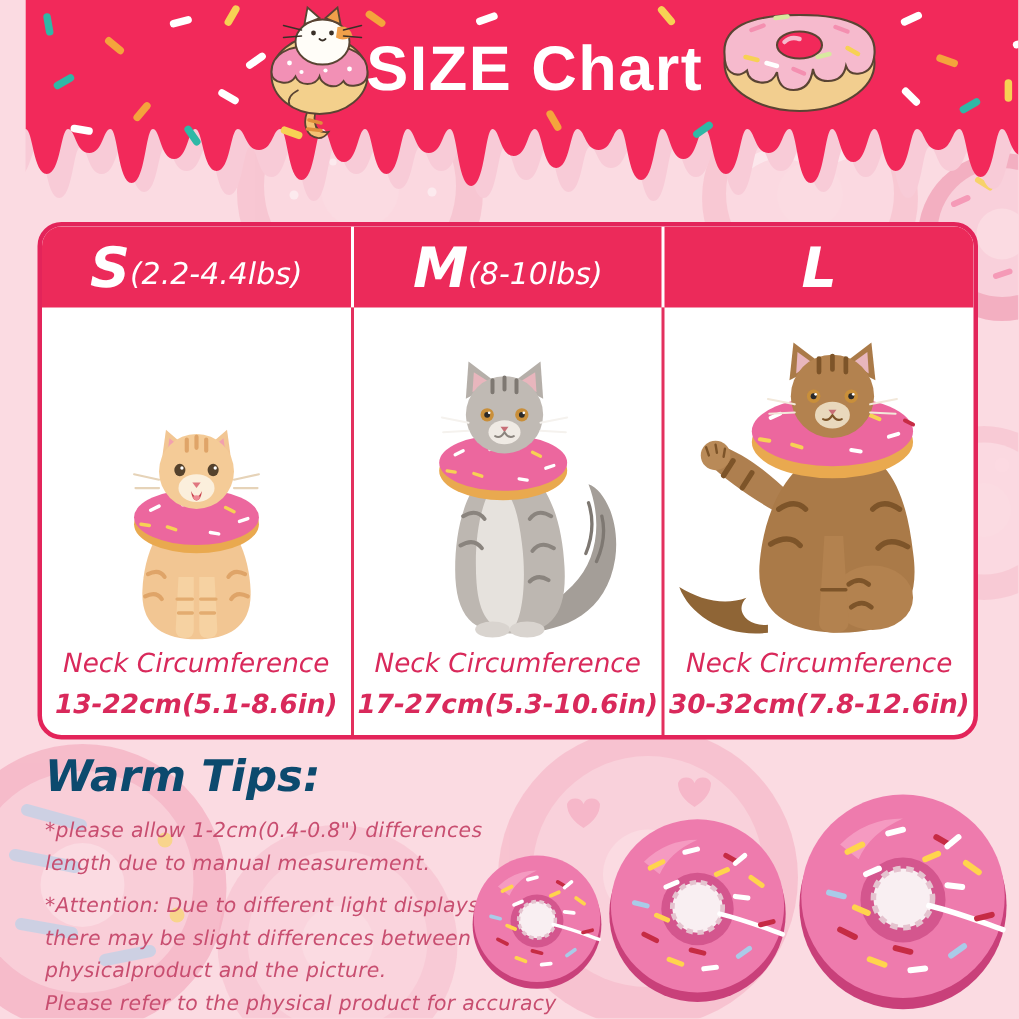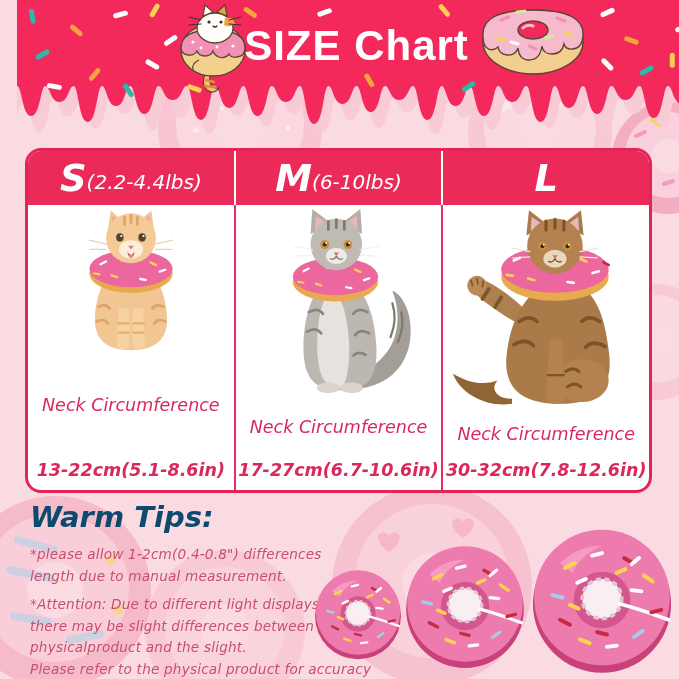--- a/index.html
+++ b/index.html
@@ -23,21 +23,21 @@
   .size-card{position:absolute;left:25px;top:148px;width:627px;height:345px;z-index:2;
       background:#FFFFFF;border:3px solid #E3245A;border-radius:16px;box-sizing:border-box;
       display:flex;flex-direction:column;overflow:hidden;}
   .col-headers{display:flex;height:54px;background:#EC2A5A;flex:none;}
   .col-head{flex:1;display:flex;align-items:center;justify-content:center;color:#fff;
       font-style:italic;white-space:nowrap;}
   .col-head + .col-head{border-left:2px solid #FFFFFF;}
   .sz{font-size:37px;font-weight:bold;line-height:1;}
   .wt{font-size:20px;font-weight:normal;line-height:1;margin-top:8px;}
   .col-bodies{display:flex;flex:1;}
-  .cell{flex:1;display:flex;flex-direction:column;justify-content:space-between;align-items:center;
+  .cell{flex:1;display:flex;flex-direction:column;justify-content:flex-end;align-items:center;
       padding-bottom:10px;box-sizing:border-box;position:relative;}
   .cell + .cell{border-left:2px solid #E3305E;}
   .neck-label{font-size:17.5px;font-style:italic;color:#D9295B;margin-top:4px;white-space:nowrap;}
   .neck-range{font-size:17.5px;font-weight:bold;font-style:italic;color:#D9295B;margin-top:7px;white-space:nowrap;}
   .cat{display:block;}
 
   
   .tips{position:absolute;left:30px;top:500px;width:330px;z-index:2;}
   .tips-heading{font-size:29px;font-weight:bold;font-style:italic;color:#0c4a6e;margin:0 0 10px 0;}
   .tip-par{margin:0 0 7px 0;}
@@ -234,21 +234,21 @@
   </div>
 
   <section class="size-card">
     <div class="col-headers">
       <div class="col-head">
         <span class="sz">S</span>
         <span class="wt">(2.2-4.4lbs)</span>
       </div>
       <div class="col-head">
         <span class="sz">M</span>
-        <span class="wt">(6-10lbs)</span>
+        <span class="wt">(8-10lbs)</span>
       </div>
       <div class="col-head">
         <span class="sz">L</span>
       </div>
     </div>
 
     <div class="col-bodies">
 
       <div class="cell">
         <svg class="cat" width="122" height="148" viewBox="0 0 130 160">
@@ -320,21 +320,21 @@
           <circle cx="74" cy="44" r="2.2" fill="#2A2A2A"></circle>
             <circle cx="100" cy="44" r="2.2" fill="#2A2A2A"></circle>
           <circle cx="75.5" cy="42.5" r="1" fill="#FFFFFF"></circle>
             <circle cx="101.5" cy="42.5" r="1" fill="#FFFFFF"></circle>
           <ellipse cx="87" cy="57" rx="12" ry="9" fill="#EFEAE4"></ellipse>
           <path d="M84 53 h6 l-3 4Z" fill="#C76E76"></path>
           <path d="M87 57 q-3 5 -7 3 M87 57 q3 5 7 3" stroke="#8A847E" stroke-width="1.5" fill="none" stroke-linecap="round"></path>
           <path d="M60 50 L40 46 M60 56 L41 57 M114 50 L134 46 M114 56 L133 57" stroke="#F5F2EE" stroke-width="1.5" stroke-linecap="round"></path>
         </svg>
         <div class="neck-label">Neck Circumference</div>
-        <div class="neck-range">17-27cm(6.7-10.6in)</div>
+        <div class="neck-range">17-27cm(5.3-10.6in)</div>
       </div>
 
       <div class="cell">
         <svg class="cat" width="198" height="206" viewBox="0 0 220 230">
           <path d="M72 222 C42 226 14 210 6 188 C22 198 40 202 56 196 C46 206 58 218 72 216Z" fill="#8F6536"></path>
           <path d="M78 132 C60 122 40 108 28 96 C22 90 26 79 35 82 C54 88 74 104 88 118Z" fill="#AE7F4F"></path>
           <path d="M46 94 l-7 11 M60 103 l-7 11" stroke="#7D5429" stroke-width="4" stroke-linecap="round"></path>
           <circle cx="33" cy="90" r="11" fill="#B98A58"></circle>
           <path d="M26 84 l2 6 M33 82 l1 6 M40 85 l-1 6" stroke="#7D5429" stroke-width="1.8" stroke-linecap="round"></path>
           <path d="M128 80 C86 92 70 130 66 168 C62 205 84 222 126 222 C168 222 186 204 180 162 C175 120 164 90 128 80Z" fill="#AA7A48"></path>
@@ -381,21 +381,21 @@
 
   <section class="tips">
     <h2 class="tips-heading">Warm Tips:</h2>
     <p class="tip-par">
       <span class="tip-line">*please allow 1-2cm(0.4-0.8") differences</span>
       <span class="tip-line">length due to manual measurement.</span>
     </p>
     <p class="tip-par">
       <span class="tip-line">*Attention: Due to different light displays,</span>
       <span class="tip-line">there may be slight differences between the</span>
-      <span class="tip-line">physicalproduct and the slight.</span>
+      <span class="tip-line">physicalproduct and the picture.</span>
       <span class="tip-line">Please refer to the physical product for accuracy</span>
     </p>
   </section>
 
   <svg width="0" height="0" style="position:absolute">
     <defs>
       <g id="prodDonut">
         <circle cx="60" cy="63" r="56" fill="#C9407A"></circle>
         <circle cx="60" cy="58" r="55" fill="#EE7BAD"></circle>
         <path d="M26 30 q14 -14 34 -14 q-18 8 -24 22Z" fill="#F6A3C6" opacity="0.8"></path>

